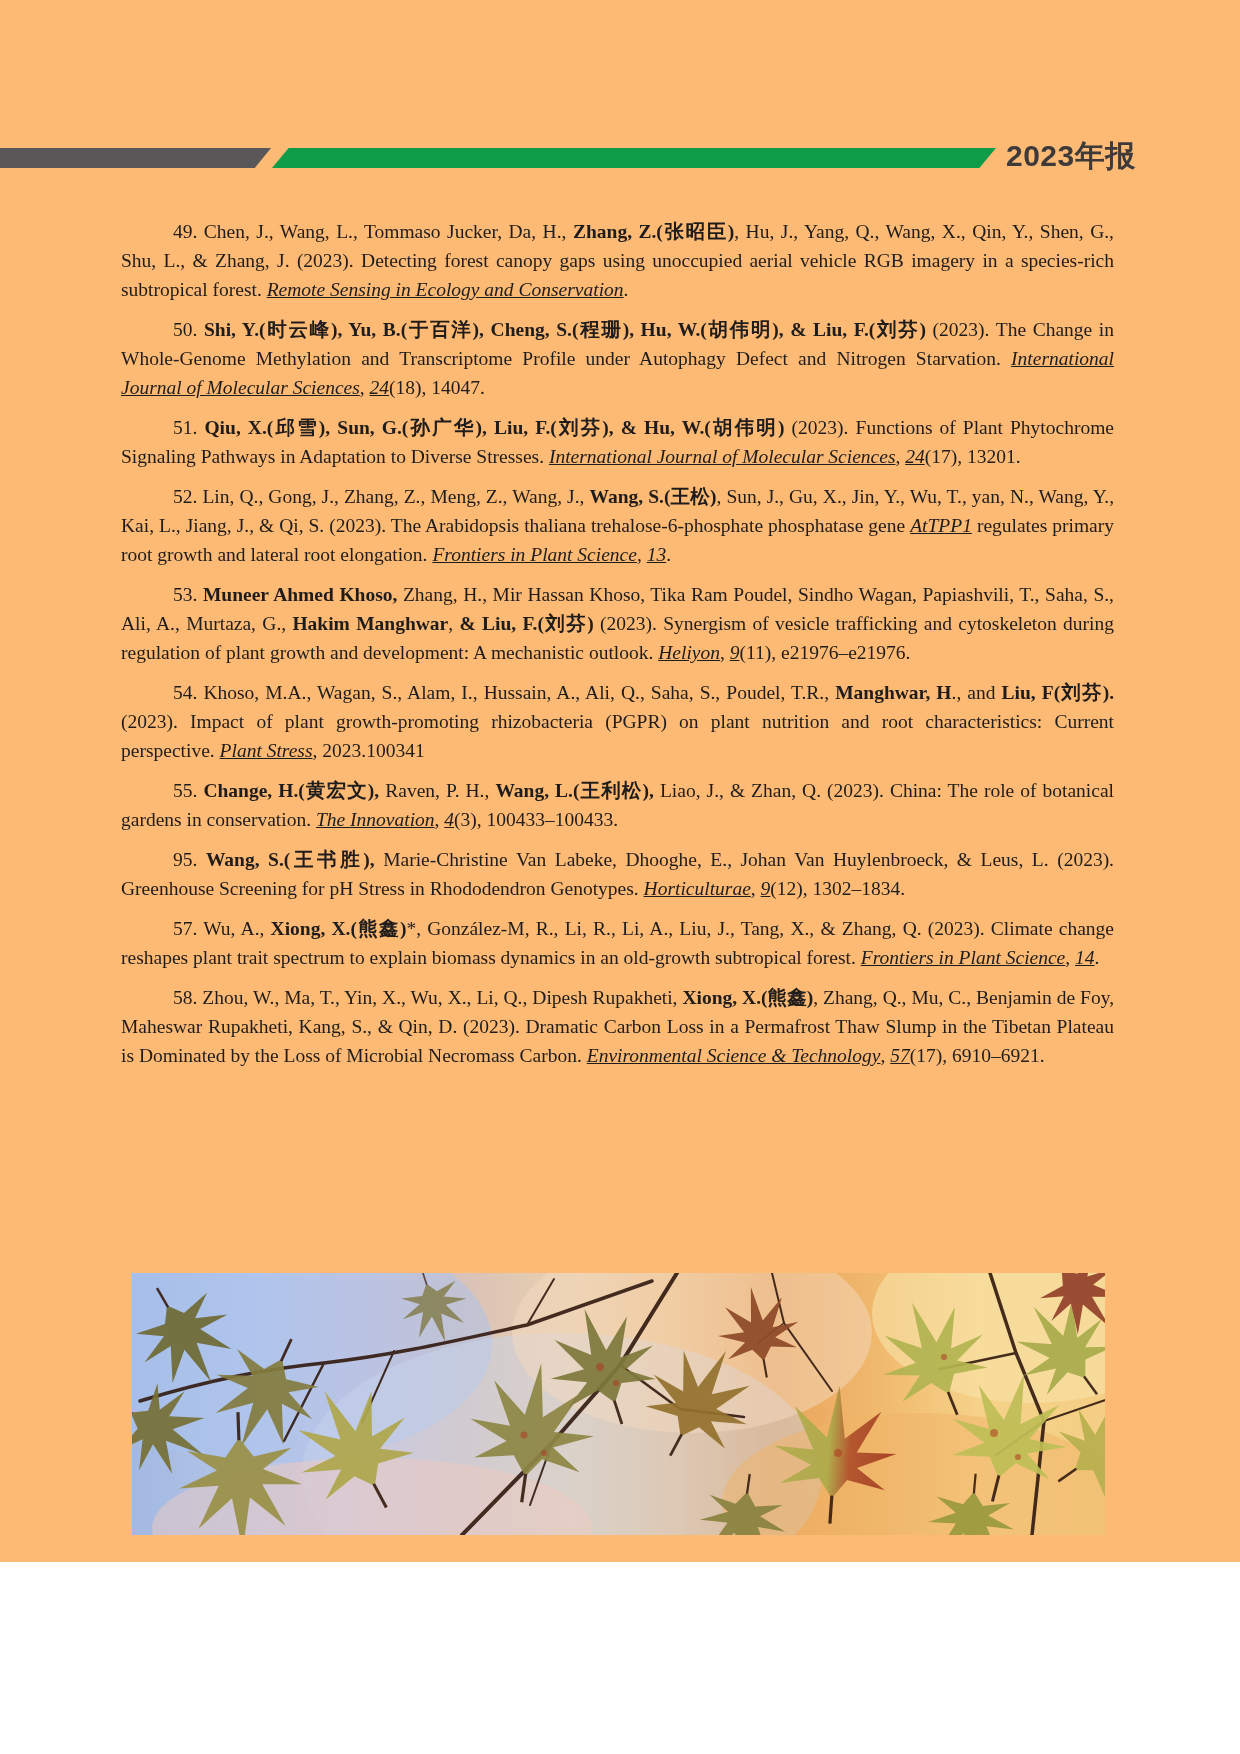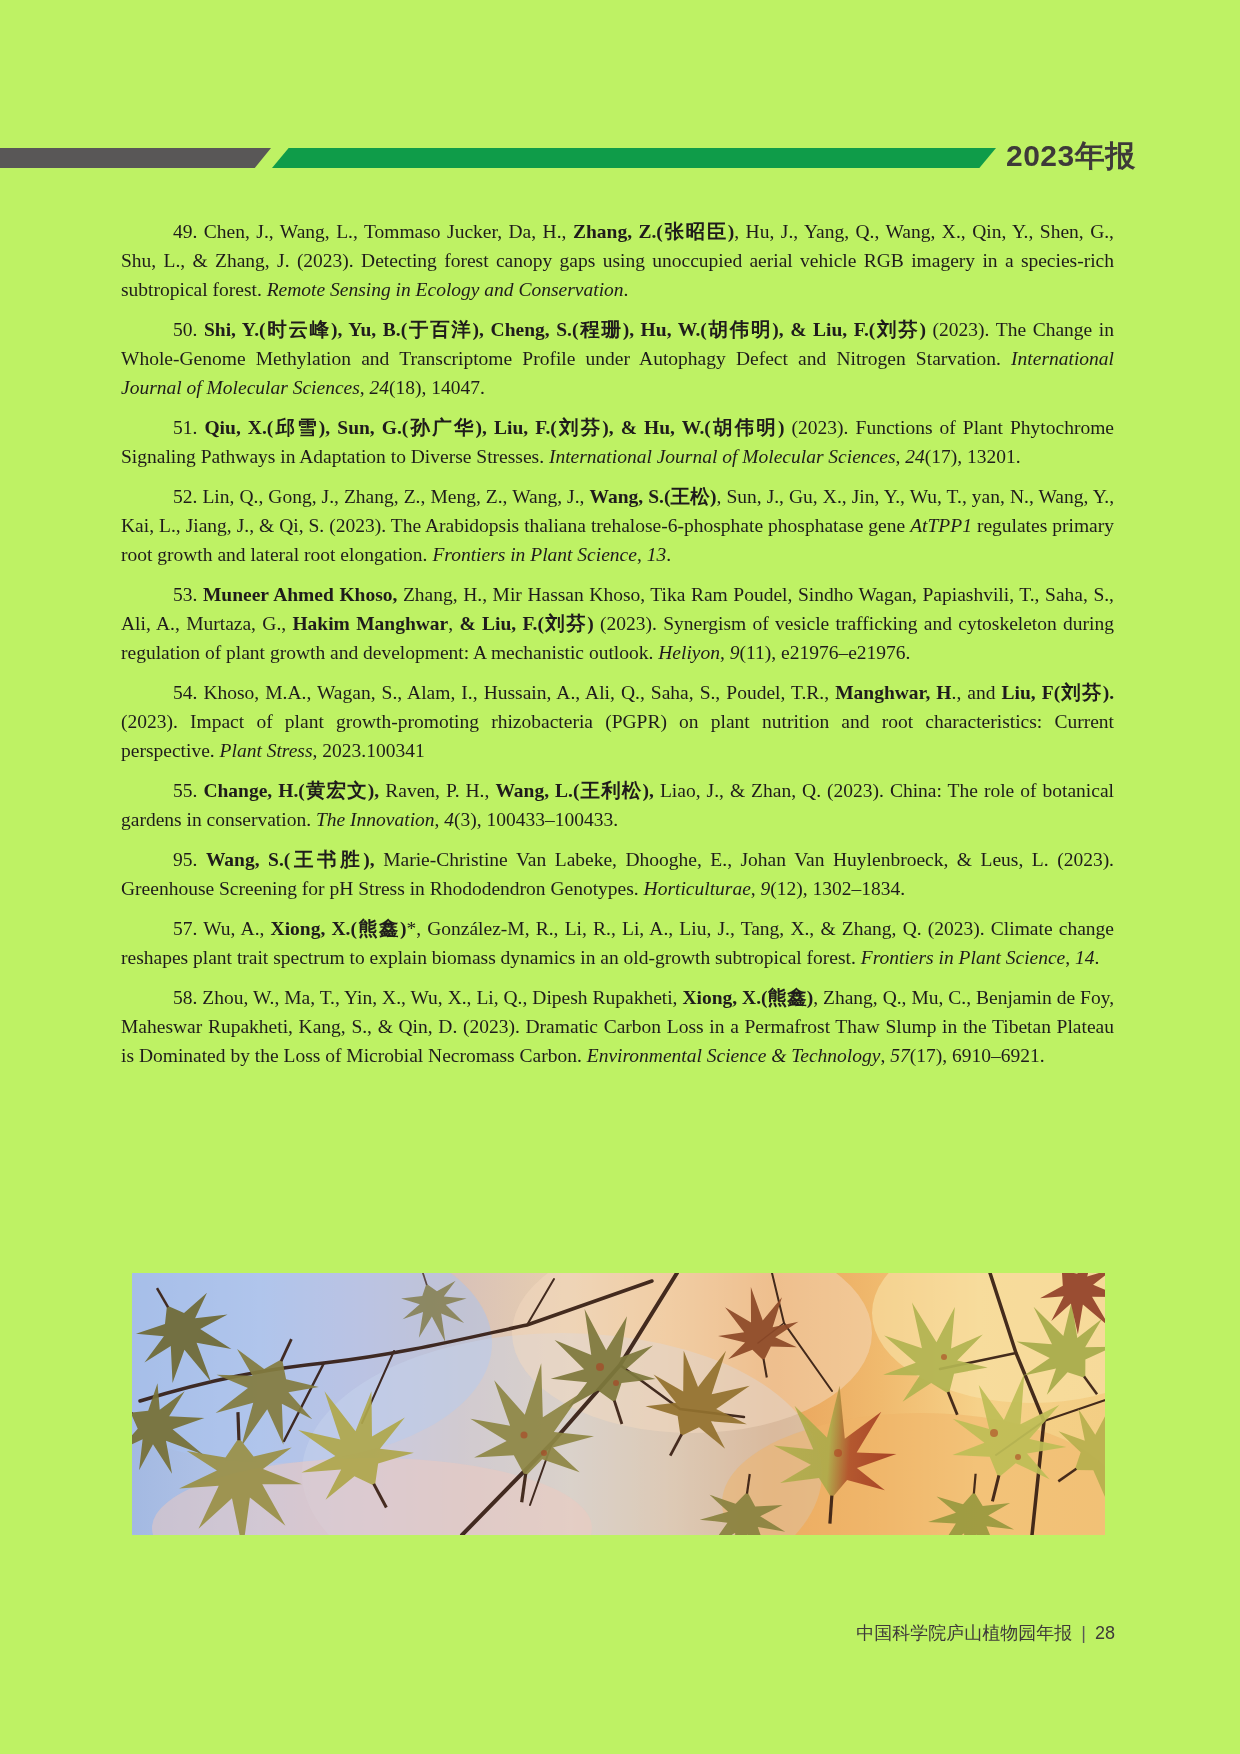--- a/index.html
+++ b/index.html
@@ -1,17 +1,17 @@
 <!DOCTYPE html>
 <html><head>
 <meta charset="utf-8">
 <style>
   html,body { margin:0; padding:0; background:#ffffff; }
   .page {
-    position:relative; width:1240px; height:1754px; background:#bef264;
+    position:relative; width:1240px; height:1562px; background:#fdba74;
     font-family:"Liberation Serif", serif; overflow:hidden;
   }
   
   .bar-gray {
     position:absolute; top:148px; left:0; width:271px; height:20px;
     background:#595757;
     clip-path: polygon(0 0, 100% 0, 94% 100%, 0 100%);
   }
   .bar-green {
     position:absolute; top:148px; left:272px; width:724px; height:20px;
@@ -24,21 +24,21 @@
     font-size:30px; color:#3e3a39; letter-spacing:0.5px; white-space:nowrap;
   }
   
   .refs {
     position:absolute; left:121px; top:217px; width:993px;
     font-size:19.5px; line-height:29px; color:#1f1c1b;
     text-align:justify;
   }
   .refs p.ref { margin:0 0 11px 0; text-indent:52px; }
   .refs .b { font-weight:bold; }
-  .refs .i { font-style:italic; }
+  .refs .i { font-style:italic;text-decoration:underline; }
   
   .photo {
     position:absolute; left:132px; top:1273px; width:973px; height:262px;
     display:block;
   }
   
   .footer {
     position:absolute; top:1621px; left:120px; width:995px; text-align:right;
     font-family:"Liberation Sans", sans-serif; font-size:18px; color:#3e3a39;
     white-space:nowrap;

